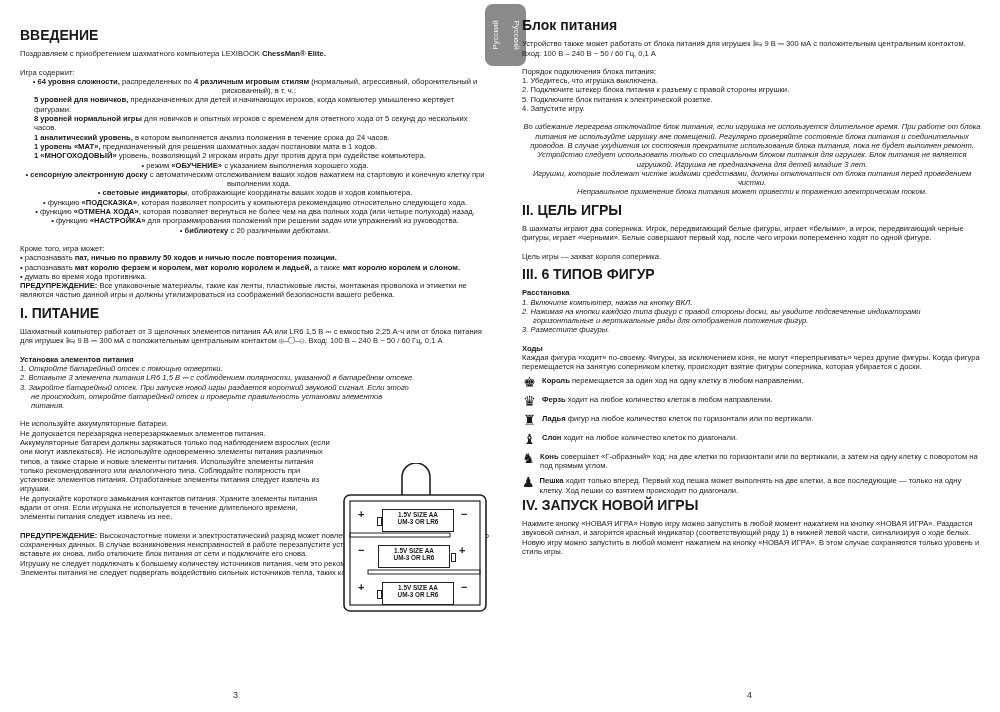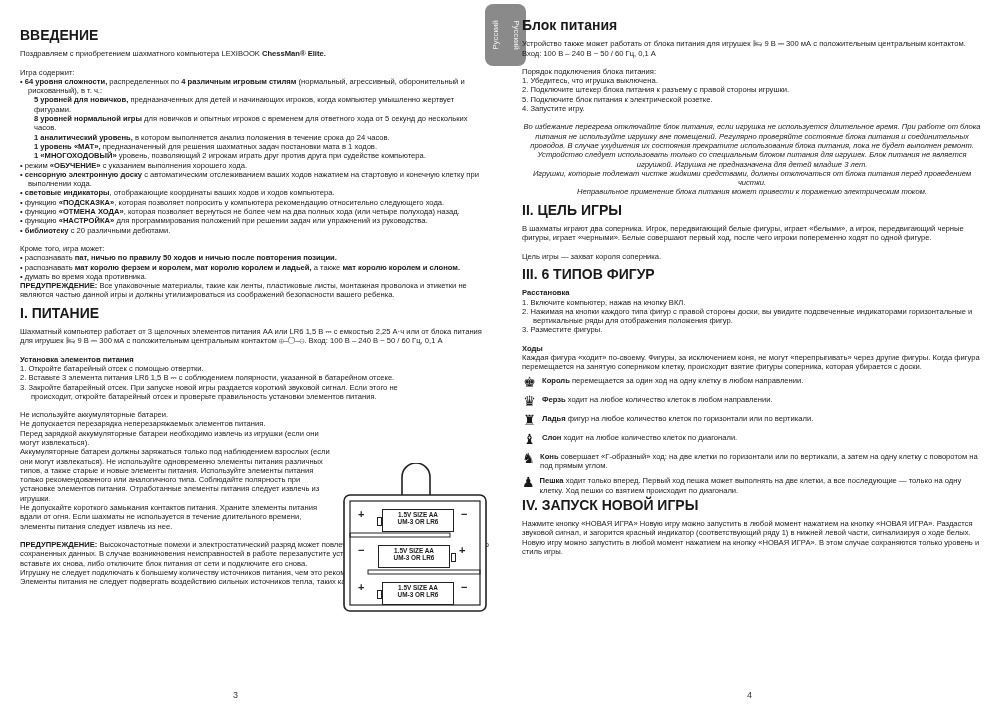--- a/index.html
+++ b/index.html
@@ -6,23 +6,23 @@
   body { width:1000px; height:712px; position:relative; overflow:hidden;
          font-family:"Liberation Sans", sans-serif; color:#1a1a1a; font-size:7.6px; line-height:9.3px; }
   .page { position:absolute; top:0; }
   #page-left { left:20px; width:470px; }
   #page-right { left:522px; width:460px; }
   p { margin:0; }
   .h { font-weight:bold; font-size:14px; margin:0; }
   .sp { height:9px; }
   .sp-s { height:4px; }
   b { font-weight:bold; }
-  .ind1 { padding-left:8px; text-indent:-8px; }
+  .ind1 { padding-left:8px; text-indent:-8px;text-align:center; }
   .ind2 { padding-left:14px; }
-  .numitem { padding-left:11px; text-indent:-11px; }
+  .numitem { padding-left:11px; text-indent:-11px;font-style:italic; }
   .italic p { font-style:italic;text-align:center; }
   .pagenum { position:absolute; top:691px; font-size:9px; color:#333; }
 
   
   #lang-tab { position:absolute; left:485px; top:4px; width:41px; height:62px; }
   .tab-left { position:absolute; left:0; top:0; width:21px; height:62px; background:#8a8a8a; border-radius:8px 0 0 8px; }
   .tab-right { position:absolute; left:20px; top:0; width:21px; height:62px; background:#8a8a8a; border-radius:0 8px 8px 0; }
   .tab-left::before { content:""; position:absolute; }
   .tab-txt { position:absolute; color:#f2f2f2; font-size:8px; white-space:nowrap; }
   .tab-left .tab-txt { left:50%; top:50%; transform:translate(-50%,-50%) rotate(-90deg); }
@@ -75,23 +75,22 @@
   <p>Шахматный компьютер работает от 3 щелочных элементов питания AA или LR6 1,5 В ⎓ с емкостью 2,25 А·ч или от блока питания для игрушек 🛏 9 В ⎓ 300 мА с положительным центральным контактом ⊕–◯–⊖. Вход: 100 В – 240 В ~ 50 / 60 Гц, 0,1 А</p>
   <div class="sp"></div>
   <p><b>Установка элементов питания</b></p>
   <p class="numitem">1. Откройте батарейный отсек с помощью отвертки.</p>
   <p class="numitem">2. Вставьте 3 элемента питания LR6 1,5 В ⎓ с соблюдением полярности, указанной в батарейном отсеке.</p>
   <p class="numitem" style="width:380px;">3. Закройте батарейный отсек. При запуске новой игры раздается короткий звуковой сигнал. Если этого не происходит, откройте батарейный отсек и проверьте правильность установки элементов питания.</p>
   <div class="sp"></div>
   <div style="width:312px;">
     <p>Не используйте аккумуляторные батареи.</p>
     <p>Не допускается перезарядка неперезаряжаемых элементов питания.</p>
-    <p>Перед зарядкой аккумуляторные батареи необходимо извлечь из игрушки (если они могут извлекаться).</p>
     <p>Аккумуляторные батареи должны заряжаться только под наблюдением взрослых (если они могут извлекаться). Не используйте одновременно элементы питания различных типов, а также старые и новые элементы питания. Используйте элементы питания только рекомендованного или аналогичного типа. Соблюдайте полярность при установке элементов питания. Отработанные элементы питания следует извлечь из игрушки.</p>
-    <p>Не допускайте короткого замыкания контактов питания. Храните элементы питания вдали от огня. Если шахматы не используется в течение длительного времени, элементы питания следует извлечь из нее.</p>
+    <p>Не допускайте короткого замыкания контактов питания. Храните элементы питания вдали от огня. Если игрушка не используется в течение длительного времени, элементы питания следует извлечь из нее.</p>
   </div>
   <div class="sp"></div>
   <p><b>ПРЕДУПРЕЖДЕНИЕ:</b><span> Высокочастотные помехи и электростатический разряд может повлечь неисправность устройства или потерю сохраненных данных. В случае возникновения неисправностей в работе перезапустите устройство, извлеките элементы питания и вставьте их снова, либо отключите блок питания от сети и подключите его снова.</span></p>
   <p>Игрушку не следует подключать к большему количеству источников питания, чем это рекомендовано.</p>
   <p>Элементы питания не следует подвергать воздействию сильных источников тепла, таких как солнечный свет, огонь и т. д.</p>
 </div>
 
 <div id="battery-figure">
   <svg width="150" height="152" style="position:absolute;left:0;top:0;">
     <path d="M62 32 L62 14 A14 14 0 0 1 90 14 L90 32" fill="none" stroke="#222" stroke-width="1.6"></path>

